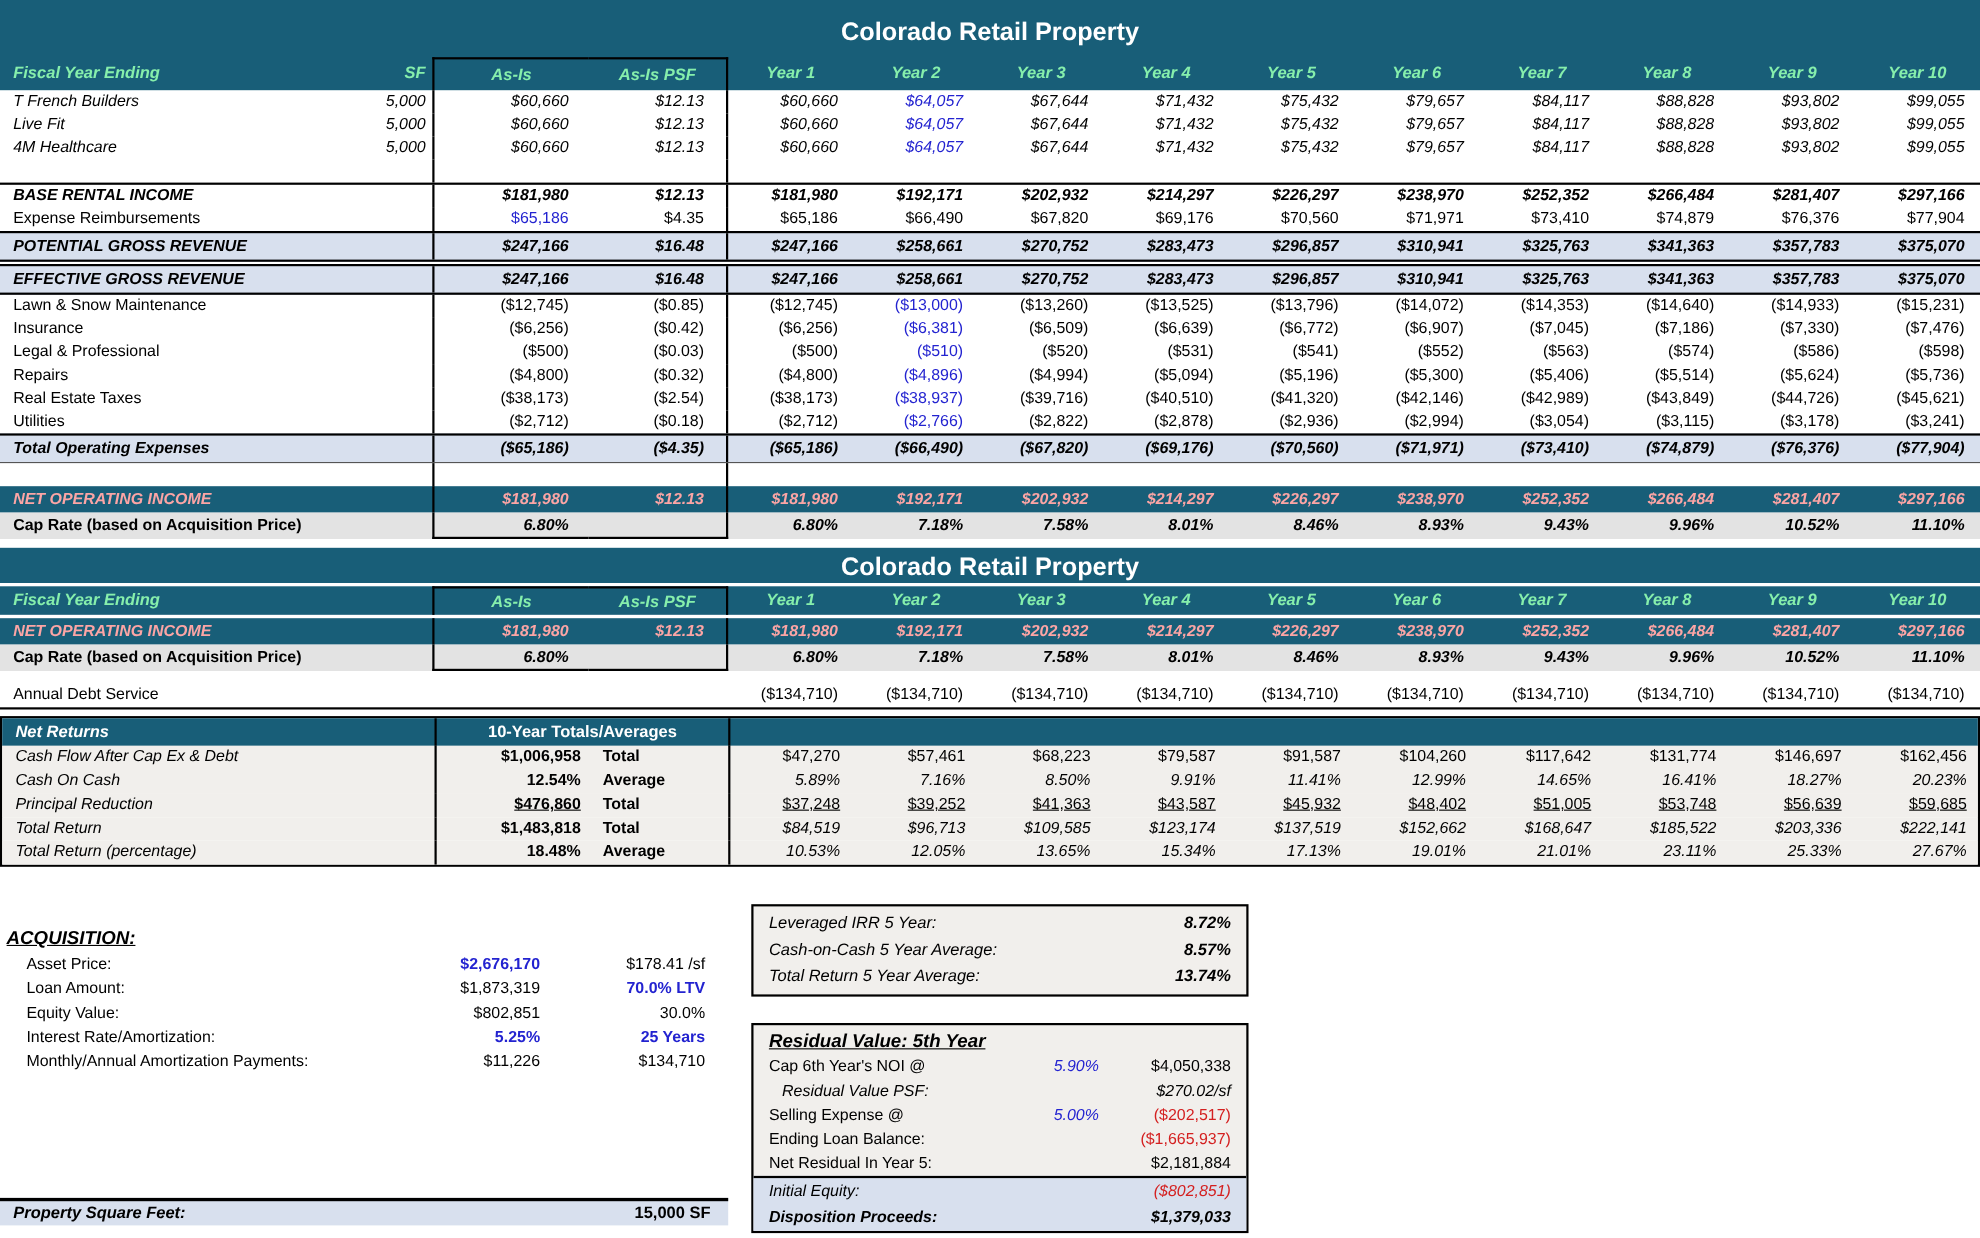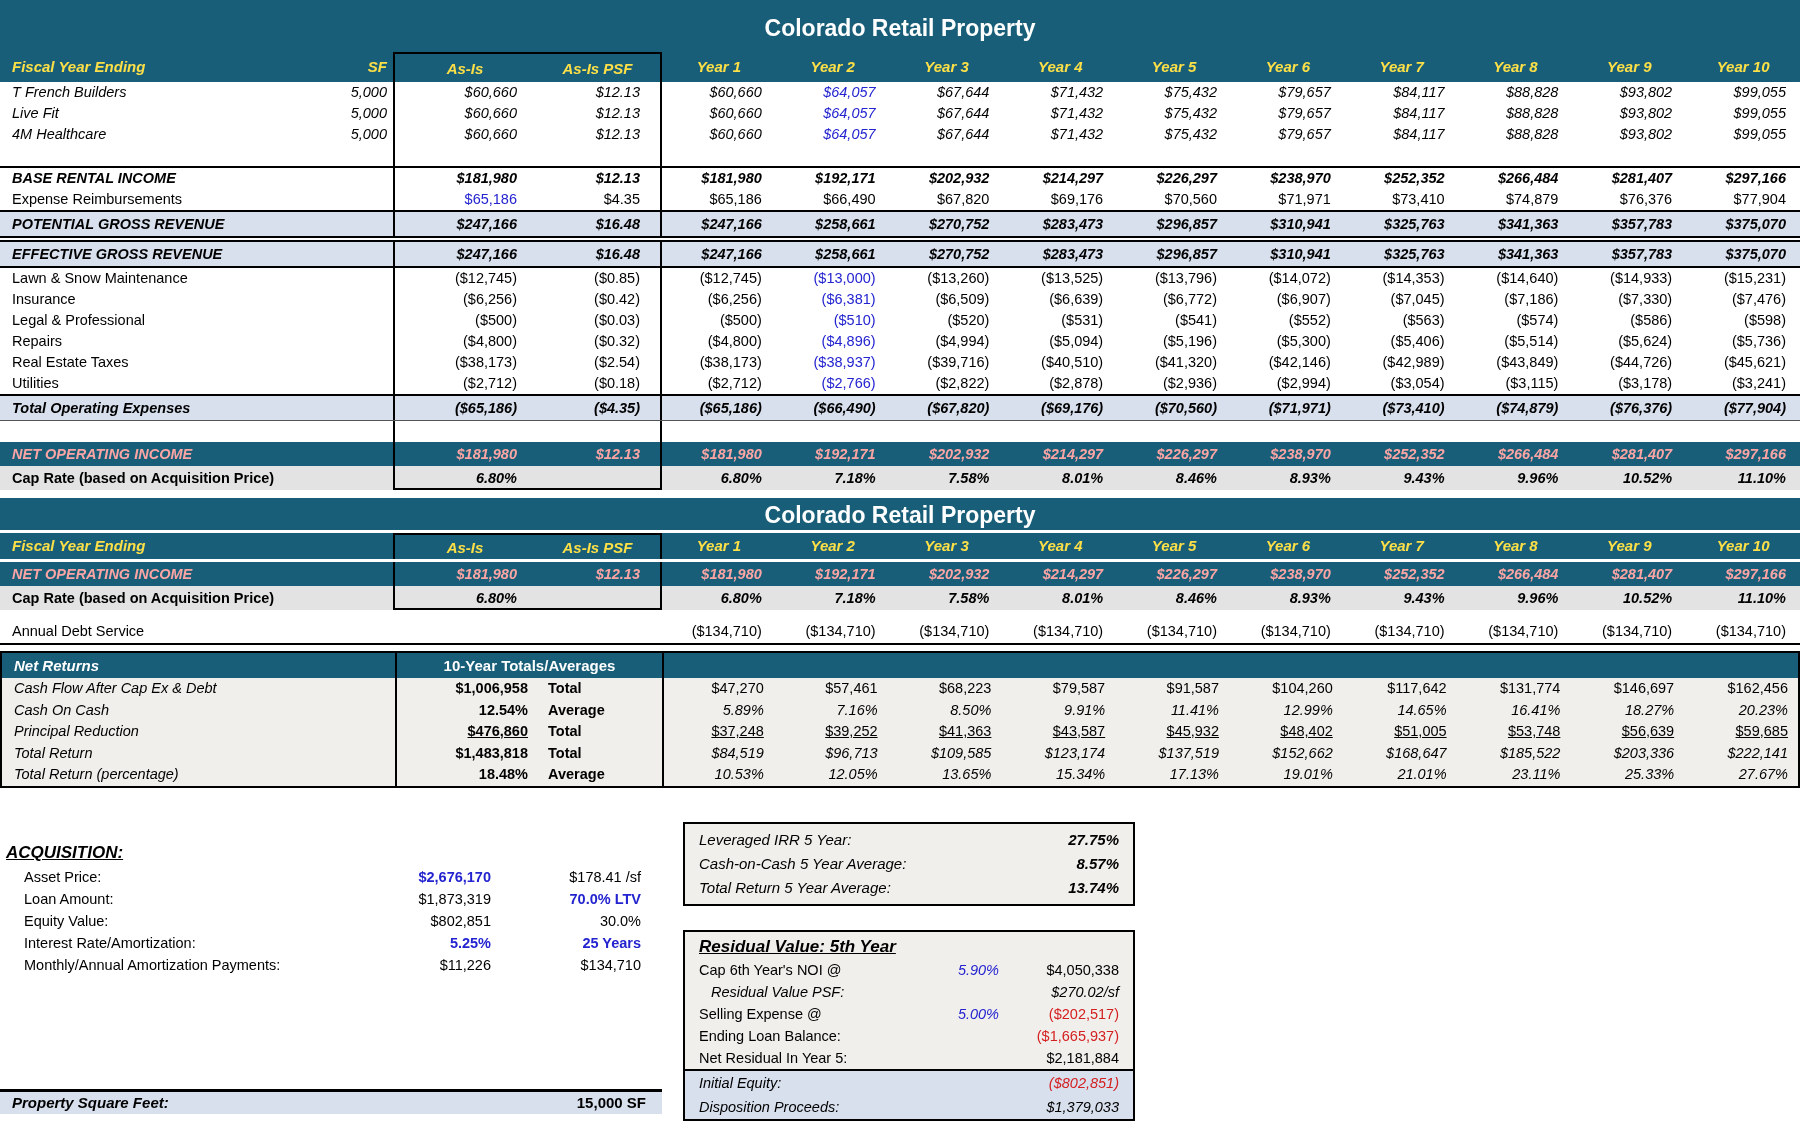--- a/index.html
+++ b/index.html
@@ -10,21 +10,21 @@
   .grow{display:grid;grid-template-columns:345px 48px 142px 127px repeat(10,113.8px);align-items:center;}
   .c{font-size:14.5px;line-height:21px;height:21px;text-align:right;padding-right:14px;white-space:nowrap;box-sizing:border-box;}
   .c.lab{text-align:left;padding-left:12px;padding-right:0;}
   .c.sf{padding-right:6px;}
   .c.asis{padding-right:18px;}
   .c.psf{padding-right:20px;}
 
   
   .tealblk{background:#185e78;color:#fff;}
   .bigtitle{height:52px;line-height:56px;text-align:center;font-size:23px;font-weight:bold;}
-  .hdr .c{color:#fde047;font-weight:bold;font-style:italic;font-size:15px;height:30px;line-height:30px;}
+  .hdr .c{color:#86efac;font-weight:bold;font-style:italic;font-size:15px;height:30px;line-height:30px;}
   .hdr .c.yh, .hdr .c.ch{text-align:center;padding-right:0;}
   .hdr2 .c{height:26px;line-height:26px;}
   .wgap{height:3px;background:#fff;}
 
   
   .boxl{border-left:2px solid #000;}
   .boxr{border-right:2px solid #000;}
   .boxt{border-top:2px solid #000;}
   .boxb{border-bottom:2px solid #000;}
 
@@ -83,21 +83,21 @@
   .resbox{margin-top:24px;border:2px solid #000;background:#f1efec;}
   .res-title{font-weight:bold;font-style:italic;text-decoration:underline;font-size:17px;height:27px;line-height:29px;padding-left:14px;}
   .res-row{display:grid;grid-template-columns:218px 100px auto;height:22px;line-height:22px;font-size:14.5px;align-items:center;}
   .res-row .l{padding-left:14px;white-space:nowrap;}
   .res-row .m{text-align:right;padding-right:4px;}
   .res-row .v{text-align:right;padding-right:14px;}
   .res-row.it .l,.res-row.it .v{font-style:italic;}
   .res-row.ind .l{padding-left:26px;}
   .res-band{background:#d8e0ee;border-top:2px solid #000;}
   .res-band .res-row{height:24px;line-height:24px;}
-  .res-row.bld .l,.res-row.bld .v{font-weight:normal;font-style:italic;}
+  .res-row.bld .l,.res-row.bld .v{font-weight:bold;font-style:italic;}
 </style>
 </head>
 <body>
 
 <div class="sheet">
 
   <div class="tealblk">
     <div class="bigtitle">Colorado Retail Property</div>
     <div class="grow hdr" id="t1-header">
         <div class="c lab">Fiscal Year Ending</div>
@@ -615,21 +615,21 @@
         </div>
     </div>
     <div class="sqft">
       <span class="l">Property Square Feet:</span>
       <span class="v">15,000 SF</span>
     </div>
     <div class="rboxes">
       <div class="irrbox" id="irr-box">
           <div class="irr-row">
             <div class="l">Leveraged IRR 5 Year:</div>
-            <div class="v">27.75%</div>
+            <div class="v">8.72%</div>
           </div>
           <div class="irr-row">
             <div class="l">Cash-on-Cash 5 Year Average:</div>
             <div class="v">8.57%</div>
           </div>
           <div class="irr-row">
             <div class="l">Total Return 5 Year Average:</div>
             <div class="v">13.74%</div>
           </div>
         </div>

